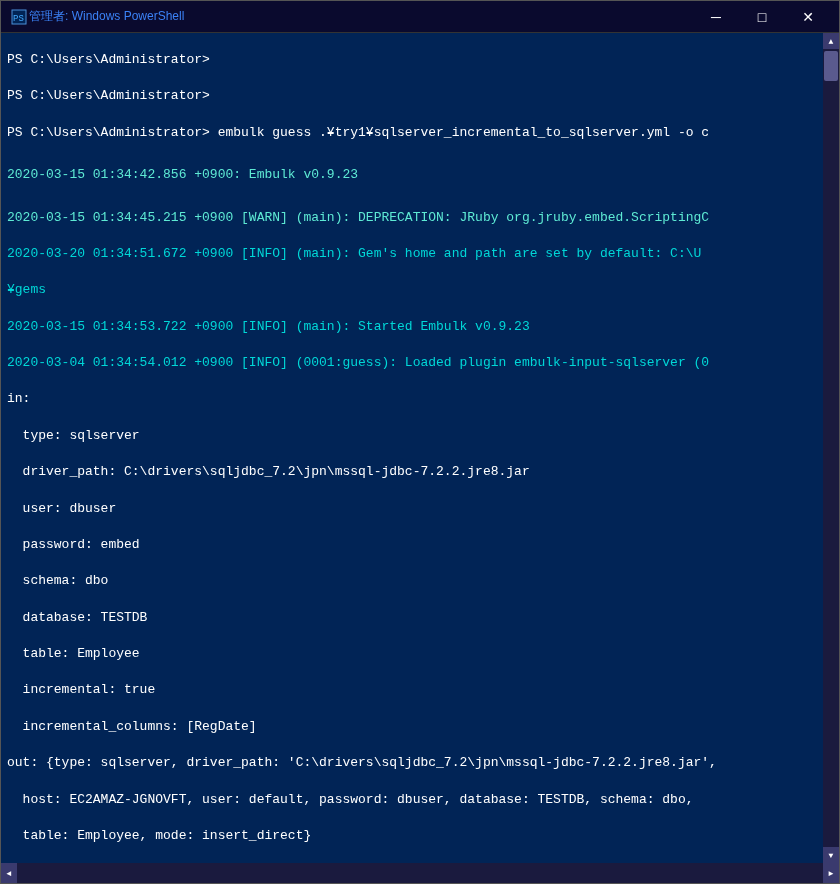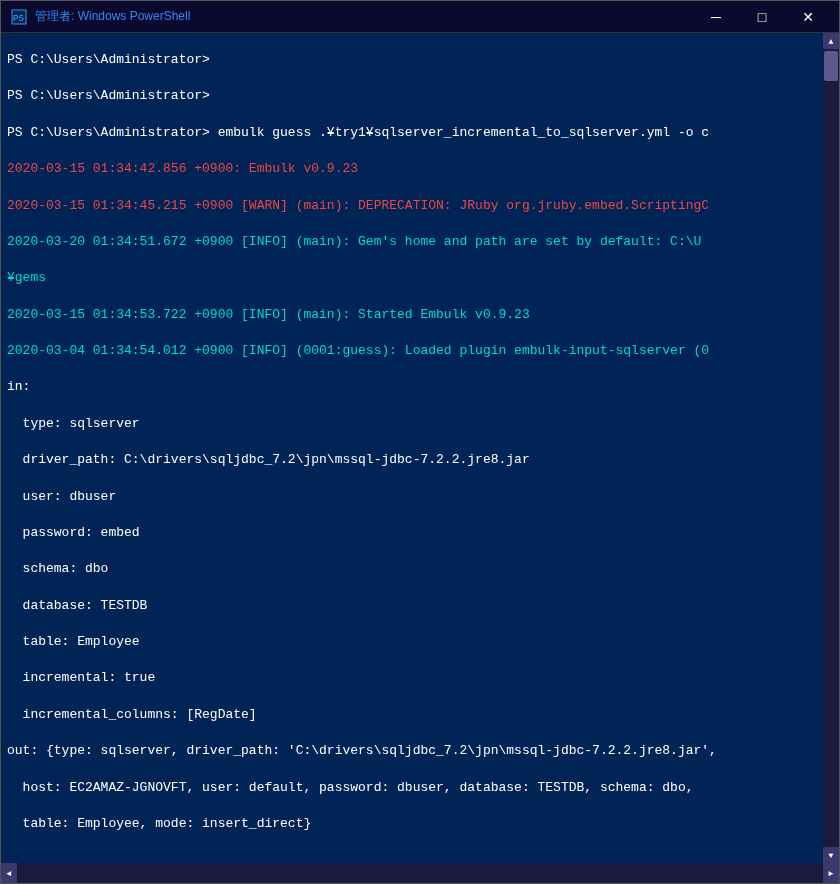--- a/index.html
+++ b/index.html
@@ -30,21 +30,20 @@
       display: flex;
       align-items: center;
       padding: 0 8px;
       flex-shrink: 0;
       border-bottom: 1px solid #333;
     }
 
     .titlebar-icon {
       width: 20px;
       height: 20px;
-      margin-right: 6px;
       display: flex;
       align-items: center;
       justify-content: center;
     }
 
     .titlebar-icon svg {
       width: 16px;
       height: 16px;
     }
 
@@ -162,21 +161,22 @@
 
     .line-cyan {
       color: #00d7d7;
     }
 
     .line-white {
       color: #ffffff;
     }
 
     .line-normal {
-      color: #ef4444;
+      color: #5eead4;
+      margin-top: 6px;
     }
 
     .terminal-line {
       display: block;
     }
   </style>
 </head>
 <body>
 
 <div class="window">

